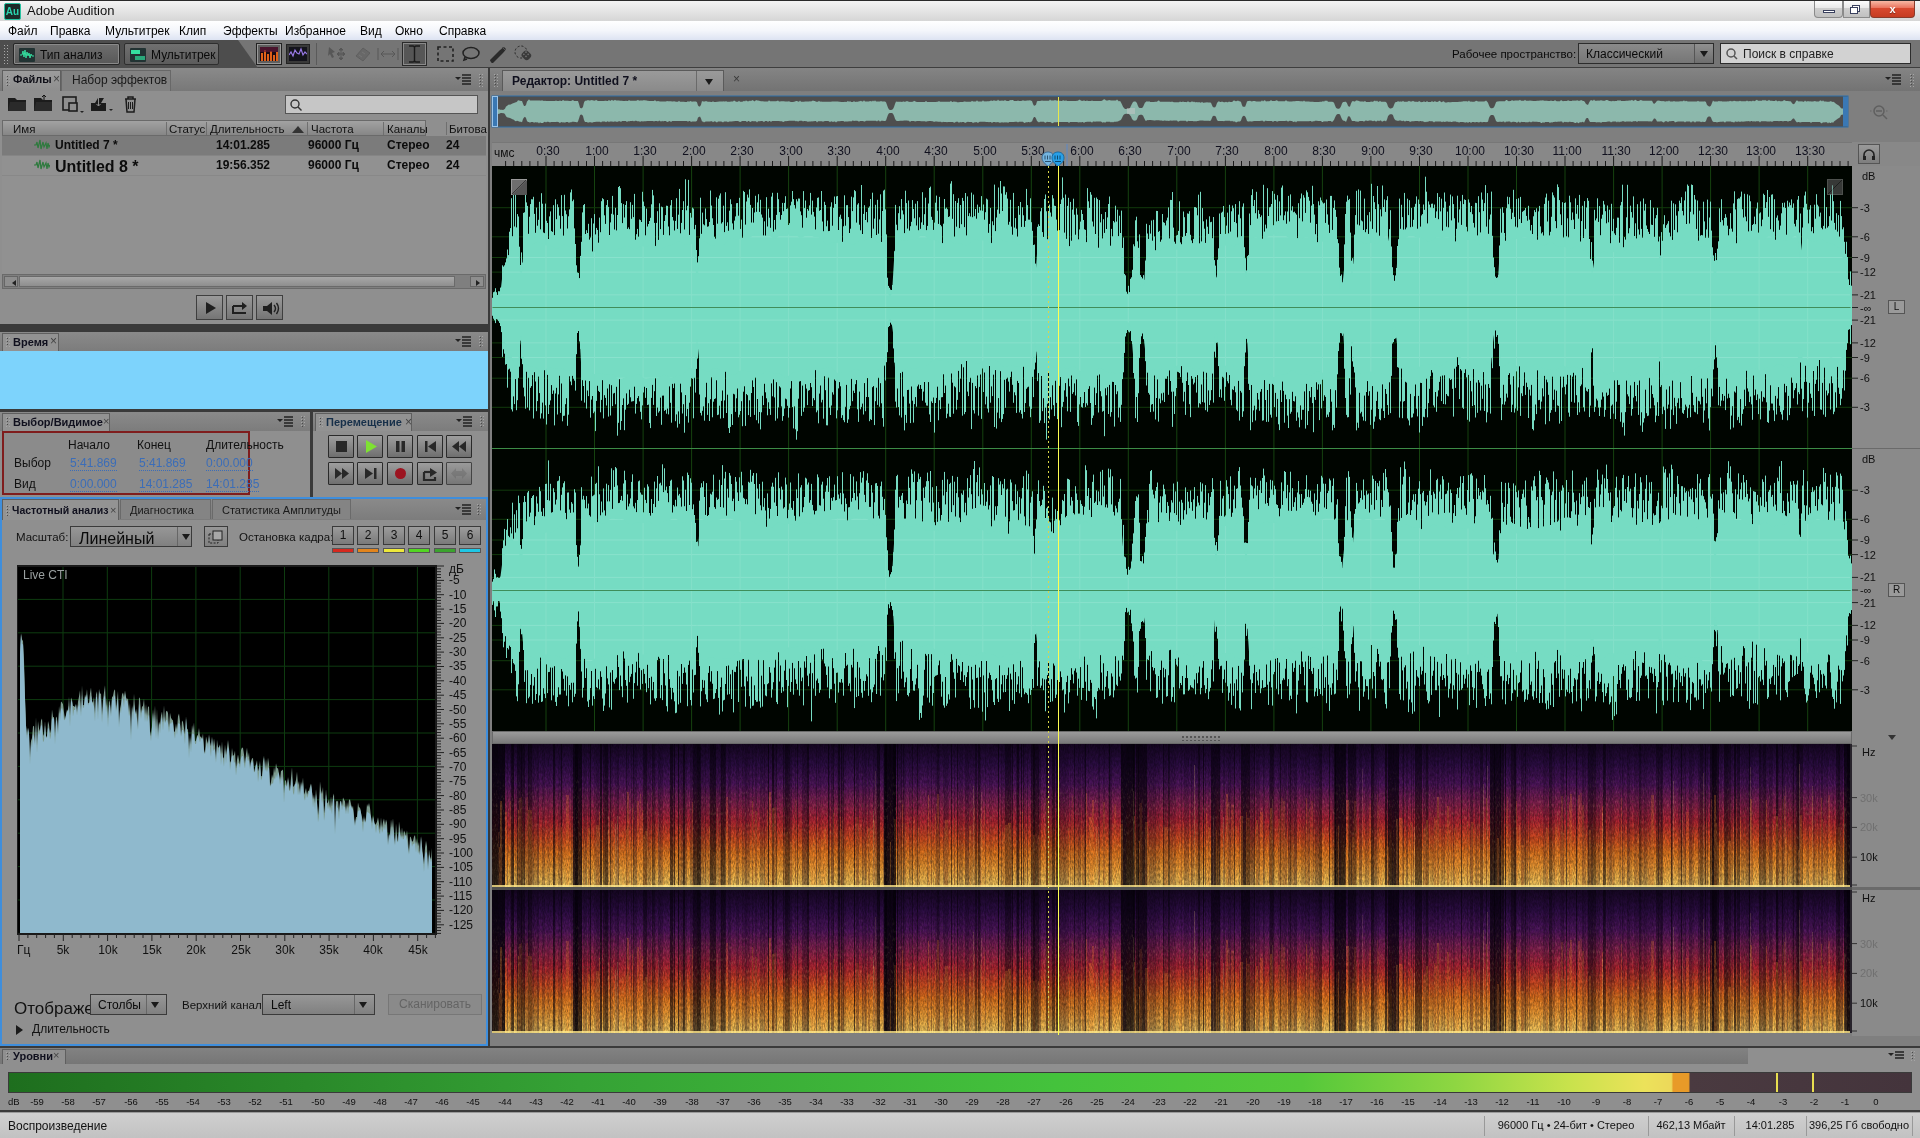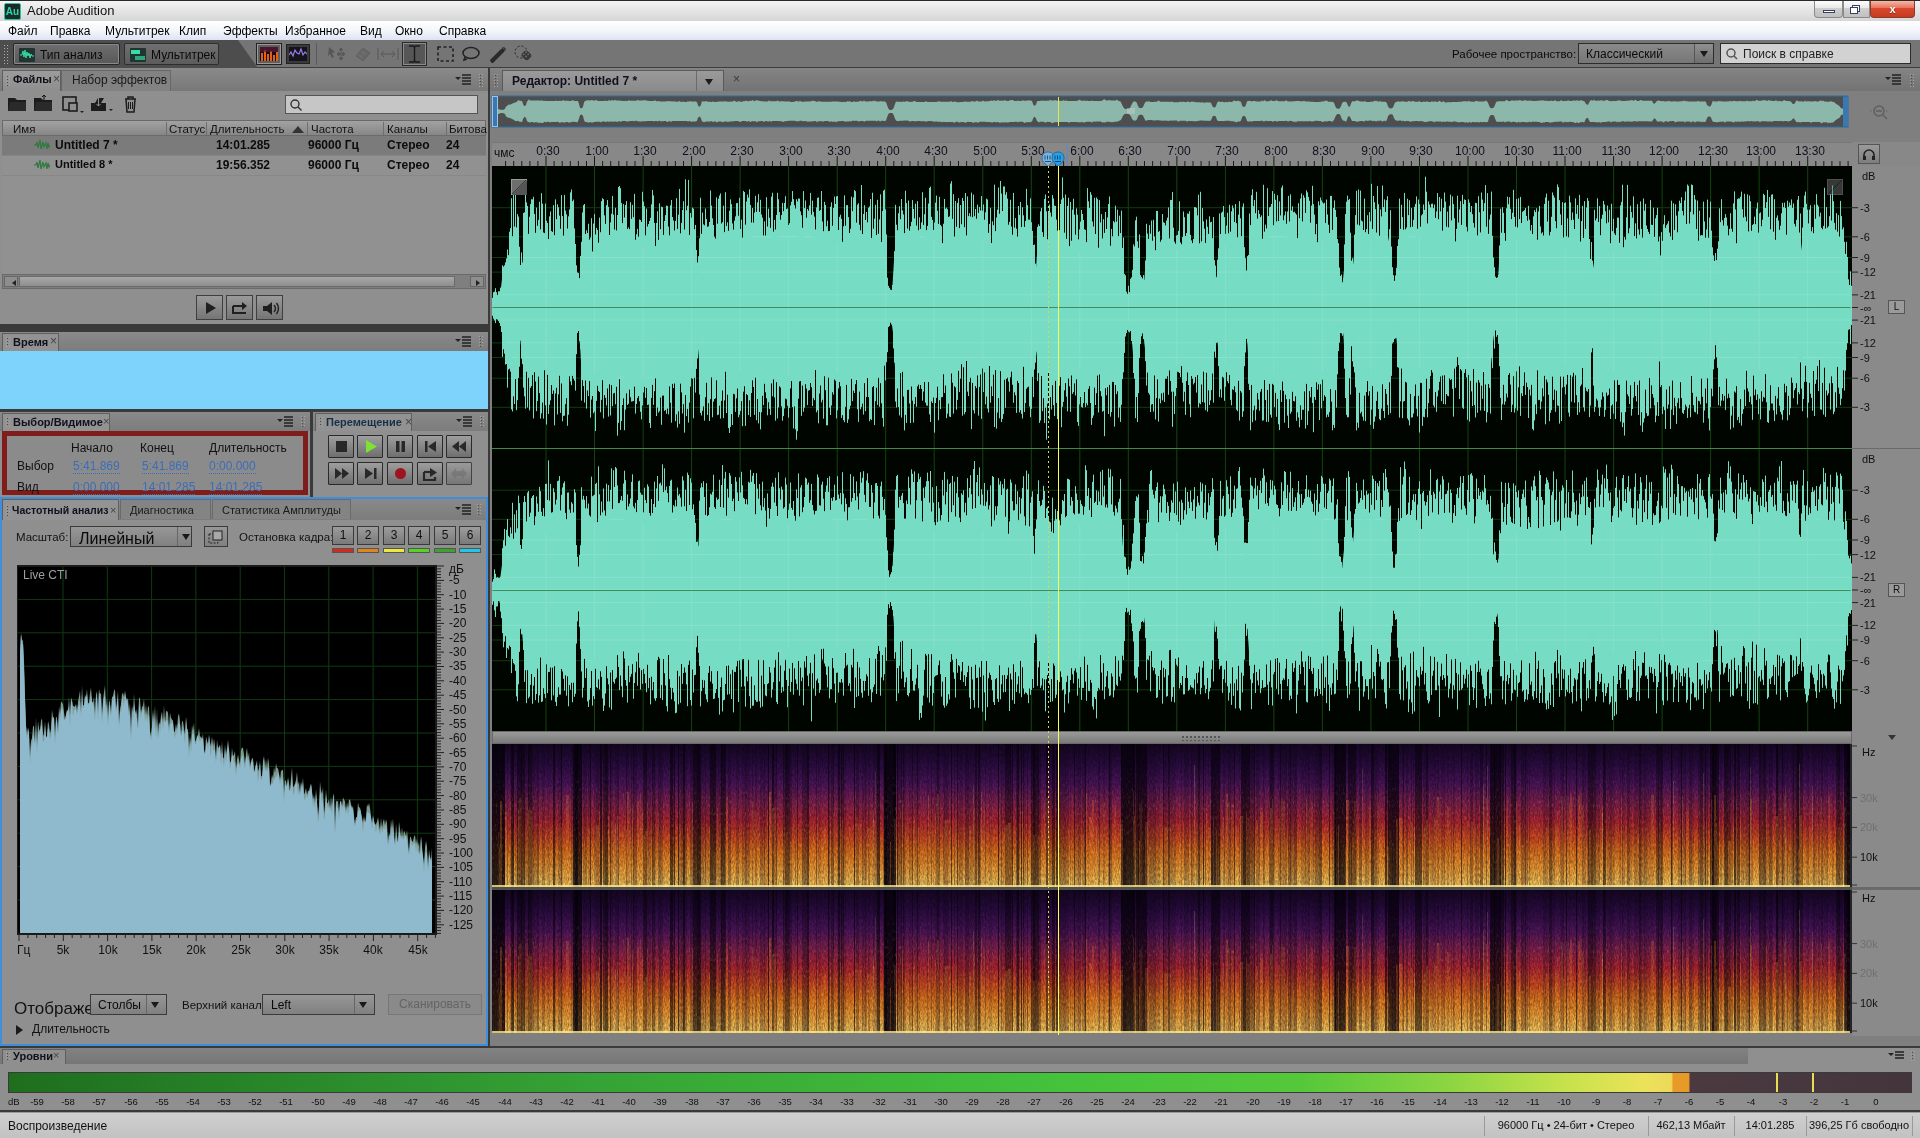--- a/index.html
+++ b/index.html
@@ -156,21 +156,21 @@
         <path d="M1 3h11M4 3V1h5v2M2 3l1 13h7l1-13" fill="none" stroke="#1c1c1c" stroke-width="1.5"></path>
         <path d="M4.5 6v7M6.5 6v7M8.5 6v7" stroke="#1c1c1c"></path>
       </g>
 </svg>
 <div class="abs" style="left:285px;top:27px;width:193px;height:19px;background:#c6c6c6;border:1px solid #555">
       <svg class="abs" style="left:3px;top:2px" width="14" height="14">
         <circle cx="6" cy="6" r="4" fill="none" stroke="#333" stroke-width="1.4"></circle>
         <path d="M9 9l3.5 3.5" stroke="#333" stroke-width="1.4"></path>
       </svg>
     </div>
-<div class="abs" style="left:2px;top:52px;width:484px;height:16px;background:linear-gradient(#a2a2a2,#868686);border:1px solid #6a6a6a">
+<div class="abs" style="left:2px;top:52px;width:424px;height:16px;background:linear-gradient(#a2a2a2,#868686);border:1px solid #6a6a6a">
 <div class="abs" style="left:10px;top:2px;font-size:11.5px;color:#111">Имя</div>
 <div class="abs" style="left:166px;top:2px;font-size:11.5px;color:#111">Статус</div>
 <div class="abs" style="left:207px;top:2px;font-size:11.5px;color:#111">Длительность</div>
 <div class="abs" style="left:308px;top:2px;font-size:11.5px;color:#111">Частота</div>
 <div class="abs" style="left:384px;top:2px;font-size:11.5px;color:#111">Каналы</div>
 <div class="abs" style="left:446px;top:2px;font-size:11.5px;color:#111">Битова</div>
 <div class="abs" style="left:163px;top:1px;width:1px;height:13px;background:#6f6f6f"></div>
 <div class="abs" style="left:203px;top:1px;width:1px;height:13px;background:#6f6f6f"></div>
 <div class="abs" style="left:304px;top:1px;width:1px;height:13px;background:#6f6f6f"></div>
 <div class="abs" style="left:380px;top:1px;width:1px;height:13px;background:#6f6f6f"></div>
@@ -184,21 +184,21 @@
         <path d="M0 7h2l1-3 1 6 2-8 1 9 2-7 1 5 2-4 1 6 1-6 1 4 1-2" stroke="#2e7a3e" stroke-width="1.2" fill="none"></path>
       </svg>
 <div class="abs" style="left:53px;top:2px;font-size:12px;font-weight:bold;color:#0c0c0c">Untitled 7 *</div>
 <div class="abs" style="left:190px;top:2px;width:78px;text-align:right;font-size:12px;font-weight:bold;color:#0c0c0c">14:01.285</div>
 <div class="abs" style="left:306px;top:2px;font-size:12px;font-weight:bold;color:#0c0c0c">96000 Гц</div>
 <div class="abs" style="left:385px;top:2px;font-size:12px;font-weight:bold;color:#0c0c0c">Стерео</div>
 <div class="abs" style="left:444px;top:2px;font-size:12px;font-weight:bold;color:#0c0c0c">24</div>
 <svg class="abs" style="left:32px;top:22px" width="16" height="14">
         <path d="M0 7h2l1-3 1 6 2-8 1 9 2-7 1 5 2-4 1 6 1-6 1 4 1-2" stroke="#2e7a3e" stroke-width="1.2" fill="none"></path>
       </svg>
-<div class="abs" style="left:53px;top:22px;font-size:11px;font-weight:bold;color:#0c0c0c">Untitled 8 *</div>
+<div class="abs" style="left:53px;top:22px;font-size:16px;font-weight:bold;color:#0c0c0c">Untitled 8 *</div>
 <div class="abs" style="left:190px;top:22px;width:78px;text-align:right;font-size:12px;font-weight:bold;color:#0c0c0c">19:56.352</div>
 <div class="abs" style="left:306px;top:22px;font-size:12px;font-weight:bold;color:#0c0c0c">96000 Гц</div>
 <div class="abs" style="left:385px;top:22px;font-size:12px;font-weight:bold;color:#0c0c0c">Стерео</div>
 <div class="abs" style="left:444px;top:22px;font-size:12px;font-weight:bold;color:#0c0c0c">24</div>
 </div>
 <div class="abs" style="left:2px;top:206px;width:484px;height:15px;background:#7f7f7f;border:1px solid #6a6a6a">
 <div class="abs" style="left:1px;top:1px;width:14px;height:11px;background:#8e8e8e;border:1px solid #666">
         <div class="abs" style="left:4px;top:3px;width:0;height:0;border:3px solid transparent;border-right:4px solid #222"></div>
       </div>
 <div class="abs" style="right:1px;top:1px;width:14px;height:11px;background:#8e8e8e;border:1px solid #666">
@@ -241,21 +241,21 @@
 <div class="abs" style="left:2px;top:1px;width:108px;height:18px;background:#929292;border:1px solid #5f5f5f;border-bottom:none"></div>
 <div class="hgrip" style="left:5px;top:4px;height:11px"></div>
 <div class="tab" style="left:13px;top:4px;font-weight:bold;font-size:11px;color:#10101e">Выбор/Видимое</div>
 <div class="tab" style="left:103px;top:3px;font-size:11px;color:#444">×</div>
 <svg class="pmenu" style="left:277px;top:4px" width="17" height="12">
         <path d="M0 3l3 3 3-3z" fill="#222"></path>
         <path d="M7 1h10M7 4h10M7 7h10M7 10h10" stroke="#222" stroke-width="1.6"></path>
       </svg>
 <div class="hgrip" style="left:300px;top:3px;height:12px"></div>
 </div>
-<div class="abs" style="left:2px;top:19px;width:306px;height:64px;background:#8b8b8b;border:5px solid #7f1d1d;font-size:12px">
+<div class="abs" style="left:2px;top:19px;width:248px;height:64px;background:#8b8b8b;border:2px solid #7f1d1d;font-size:12px">
 <div class="abs" style="left:64px;top:5px;color:#111">Начало</div>
       <div class="abs" style="left:133px;top:5px;color:#111">Конец</div>
       <div class="abs" style="left:202px;top:5px;color:#111">Длительность</div>
 <div class="abs" style="left:10px;top:23px;color:#111">Выбор</div>
       <div class="abs" style="left:10px;top:44px;color:#111">Вид</div>
 <div class="abs" style="left:66px;top:23px;color:#3b6db8;border-bottom:1px dotted #3b6db8">5:41.869</div>
 <div class="abs" style="left:135px;top:23px;color:#3b6db8;border-bottom:1px dotted #3b6db8">5:41.869</div>
 <div class="abs" style="left:202px;top:23px;color:#3b6db8;border-bottom:1px dotted #3b6db8">0:00.000</div>
 <div class="abs" style="left:66px;top:44px;color:#3b6db8;border-bottom:1px dotted #3b6db8">0:00.000</div>
 <div class="abs" style="left:135px;top:44px;color:#3b6db8;border-bottom:1px dotted #3b6db8">14:01.285</div>

